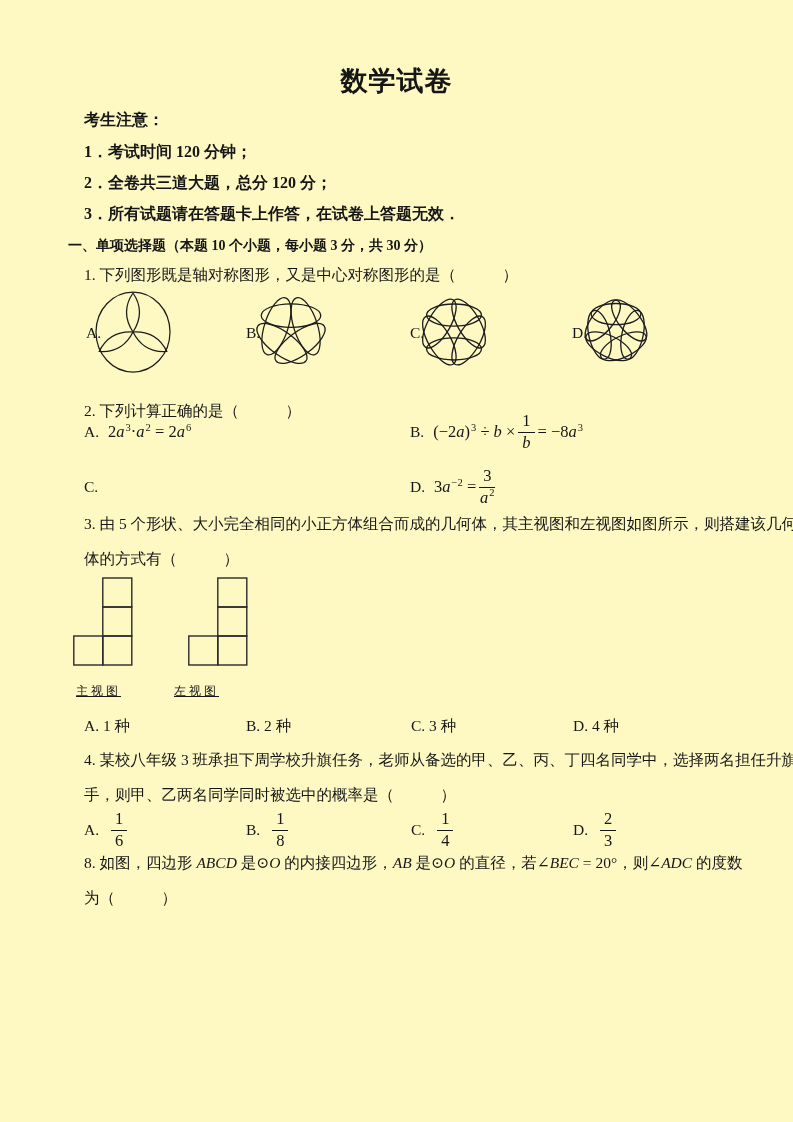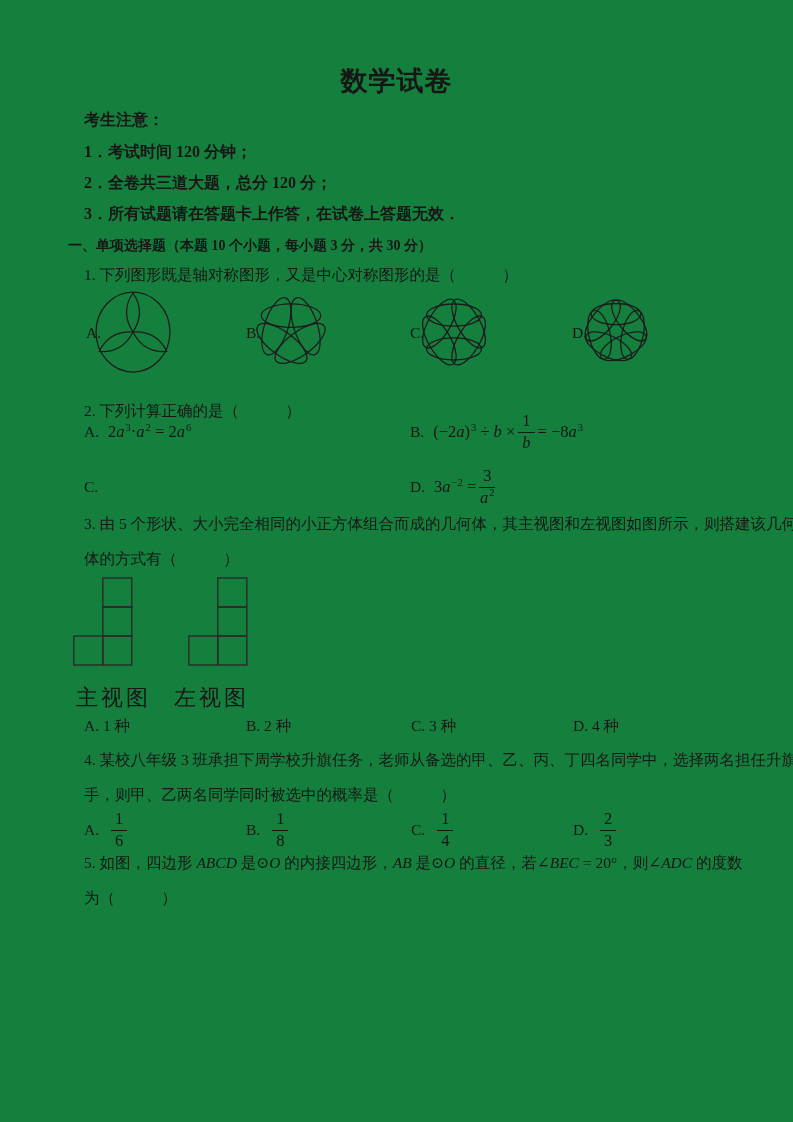--- a/index.html
+++ b/index.html
@@ -1,36 +1,36 @@
 <!DOCTYPE html>
 <html><head>
 <meta charset="utf-8">
 <style>
   * { box-sizing: border-box; }
   html,body { margin:0; padding:0; background:#ffffff; }
   .page {
-    position:relative; width:793px; height:1122px; background:#15803d;
+    position:relative; width:793px; height:1122px; background:#fef9c3;
     font-family:"Liberation Serif","DejaVu Serif",serif; color:#161616;
     overflow:hidden;
   }
   .abs { position:absolute; }
   .b { font-weight:700; }
   .txt { font-size:15.5px; line-height:20px; white-space:nowrap;margin-left:12px; }
   .title { left:0; right:0; top:63px; text-align:center; font-size:27px; font-weight:700; letter-spacing:1px; }
   .fill { width:660px; text-align:justify; text-align-last:justify; }
   .mrow { display:flex; align-items:center; }
   .olabel { margin-right:9px; }
   .math { font-size:16.5px; white-space:nowrap; }
   .math sup { font-size:10.5px; line-height:0; margin-left:1px; }
   .v { font-style:italic; }
   .frac { display:inline-block; vertical-align:middle; text-align:center; line-height:1.12; margin:0 3px; }
   .frac .fn { display:block; padding:0 4px 1px; border-bottom:1.3px solid #161616; }
   .frac .fd { display:block; padding-top:1px; }
   .bp { font-size:25px; vertical-align:-4px; font-weight:400; }
-  .figlab { font-size:22px; letter-spacing:3px; white-space:nowrap; }
+  .figlab { font-size:12px; letter-spacing:3px; white-space:nowrap;text-decoration:underline; }
   svg { display:block; }
 </style>
 </head>
 <body>
 
 <div class="page">
 
   <div class="abs title">数学试卷</div>
   <div class="abs txt b" style="left:72px; top:110px; font-size:16px">考生注意：</div>
   <div class="abs txt b" style="left:72px; top:142px; font-size:16px">1．考试时间 120 分钟；</div>
@@ -172,16 +172,16 @@
       </span>
   </div>
   <div class="abs mrow" style="left:561px; top:809px; height:42px">
     <span class="olabel txt">D.</span>
     <span class="frac math">
         <span class="fn">2</span>
         <span class="fd">3</span>
       </span>
   </div>
 
-  <div class="abs txt" style="left:72px; top:853px"><span>5. 如图，四边形 </span><span class="v">ABCD</span><span> 是⊙</span><span class="v">O</span><span> 的内接四边形，</span><span class="v">AB</span><span> 是⊙</span><span class="v">O</span><span> 的直径，若∠</span><span class="v">BEC</span><span> = 20°，则∠</span><span class="v">ADC</span><span> 的度数</span></div>
+  <div class="abs txt" style="left:72px; top:853px"><span>8. 如图，四边形 </span><span class="v">ABCD</span><span> 是⊙</span><span class="v">O</span><span> 的内接四边形，</span><span class="v">AB</span><span> 是⊙</span><span class="v">O</span><span> 的直径，若∠</span><span class="v">BEC</span><span> = 20°，则∠</span><span class="v">ADC</span><span> 的度数</span></div>
   <div class="abs txt" style="left:72px; top:888px">为（　　　）</div>
 
 </div>
 
 </body></html>

